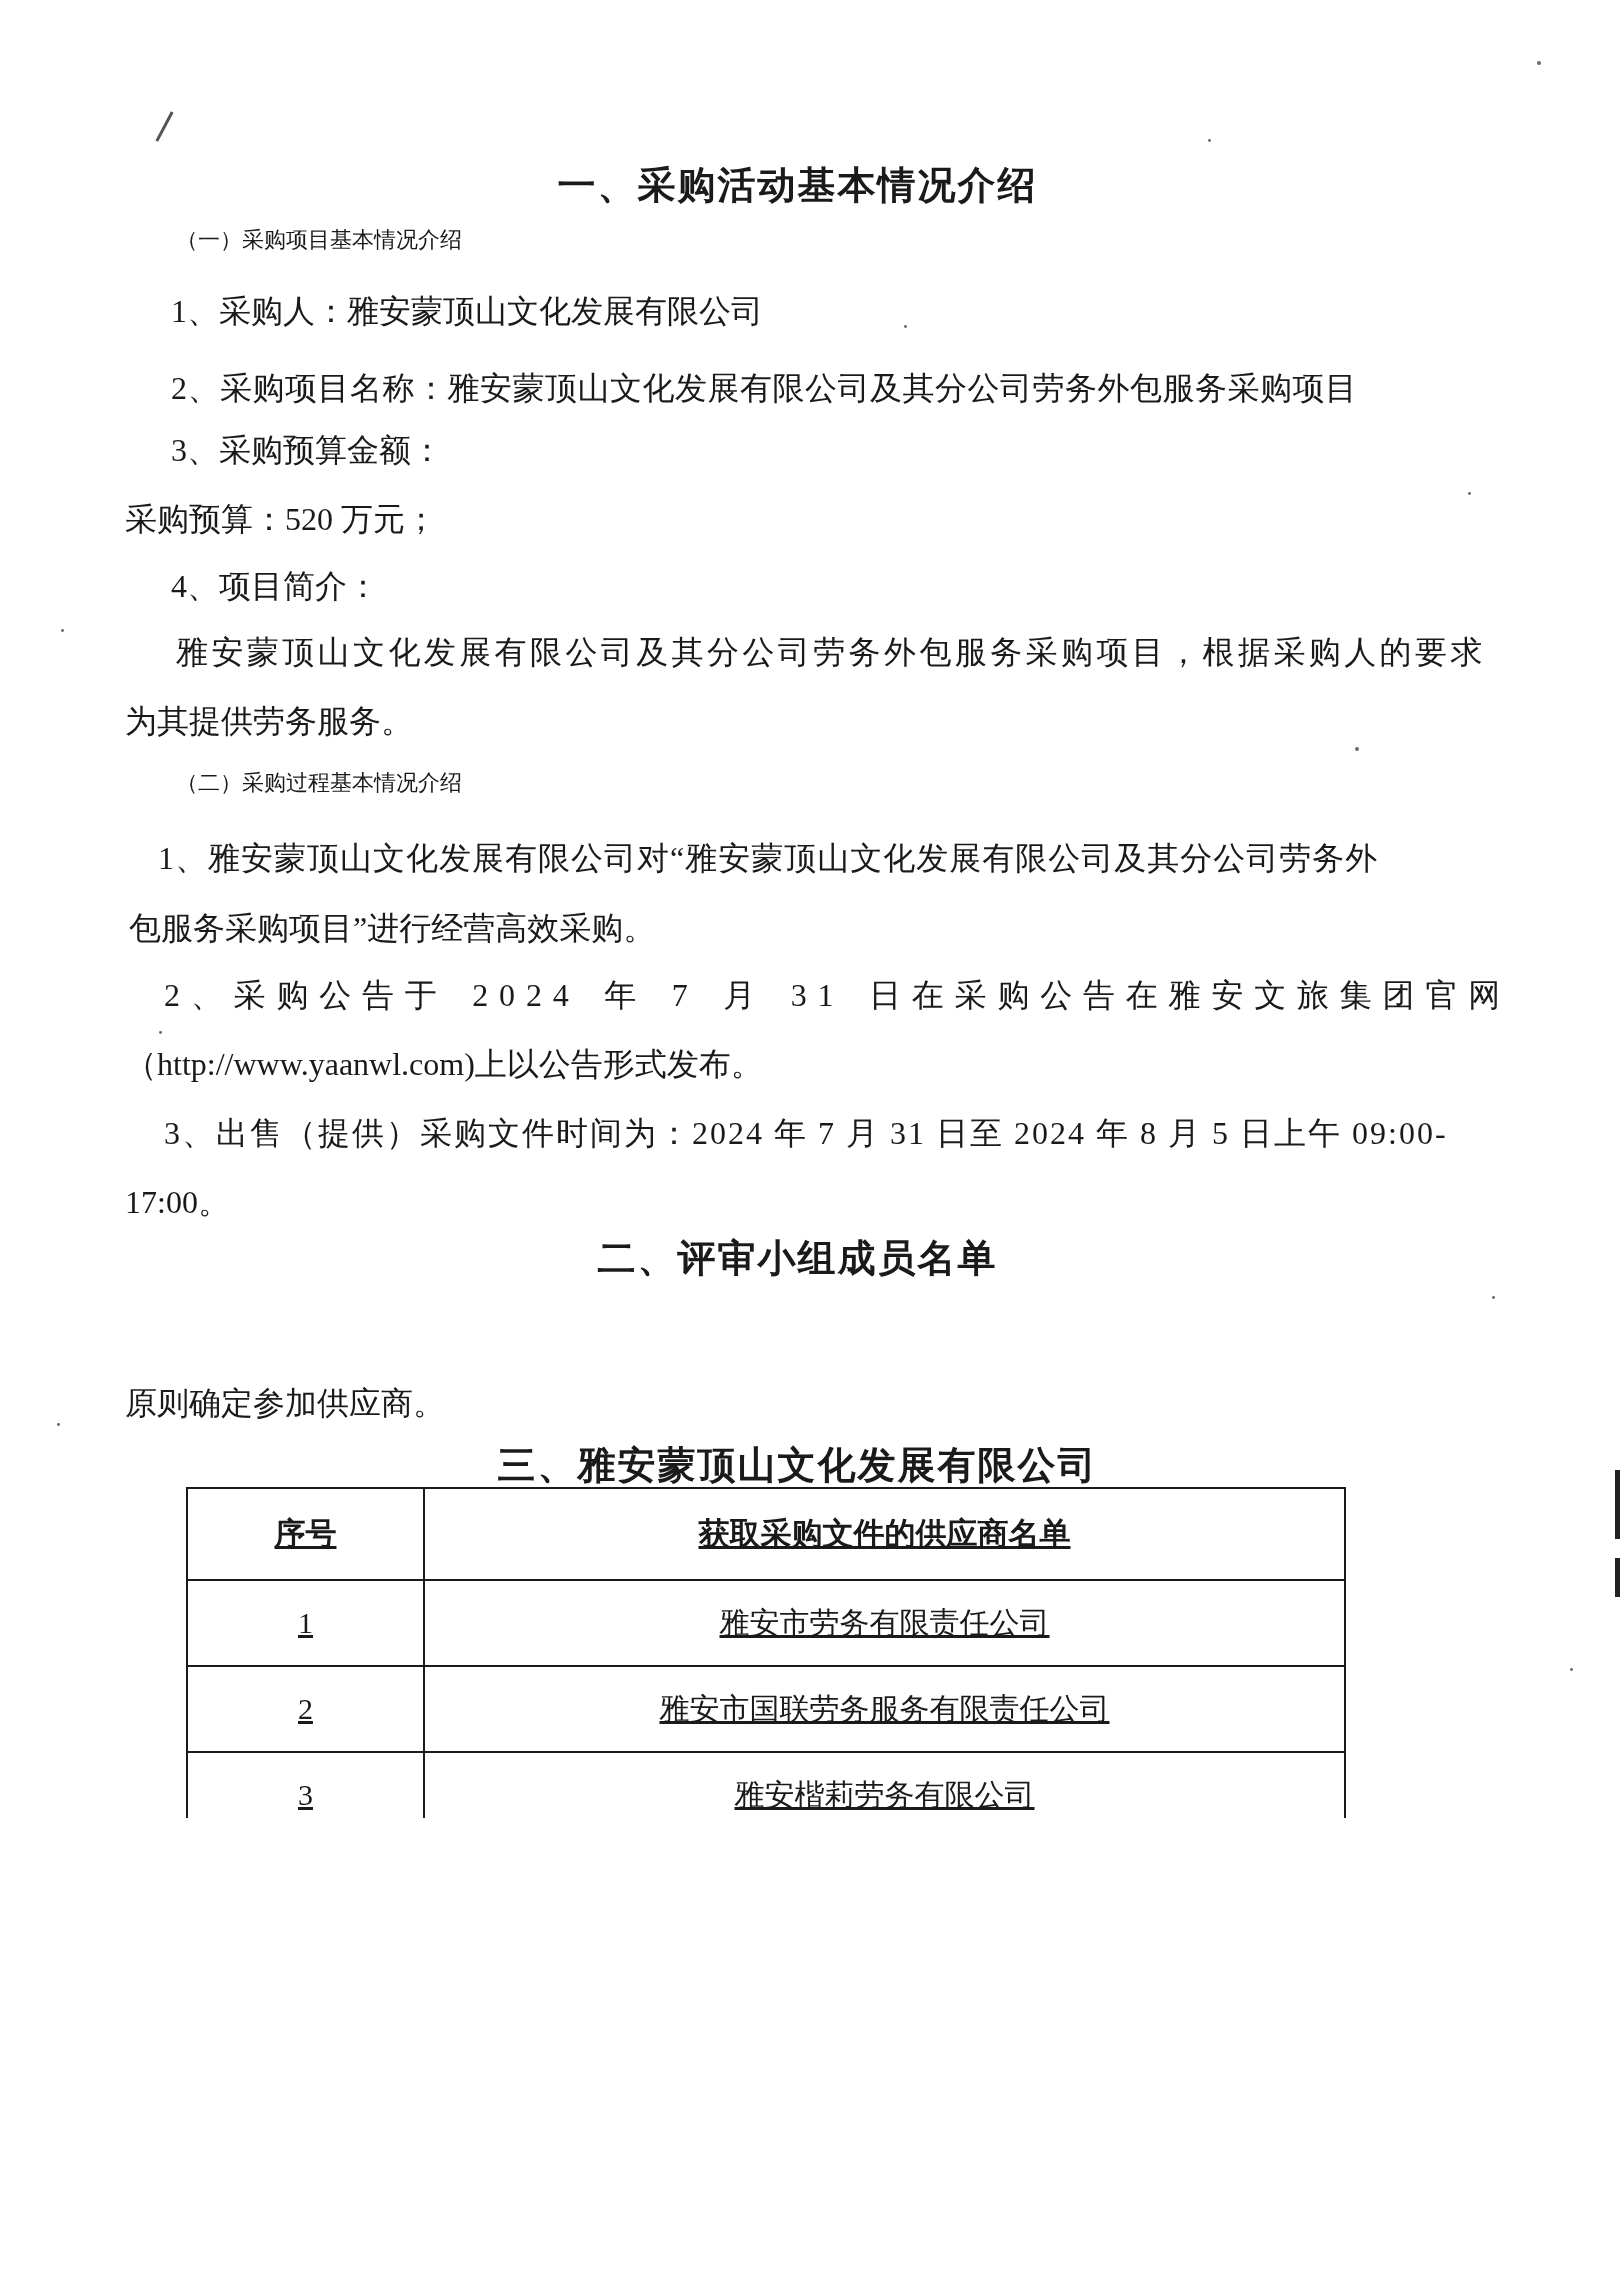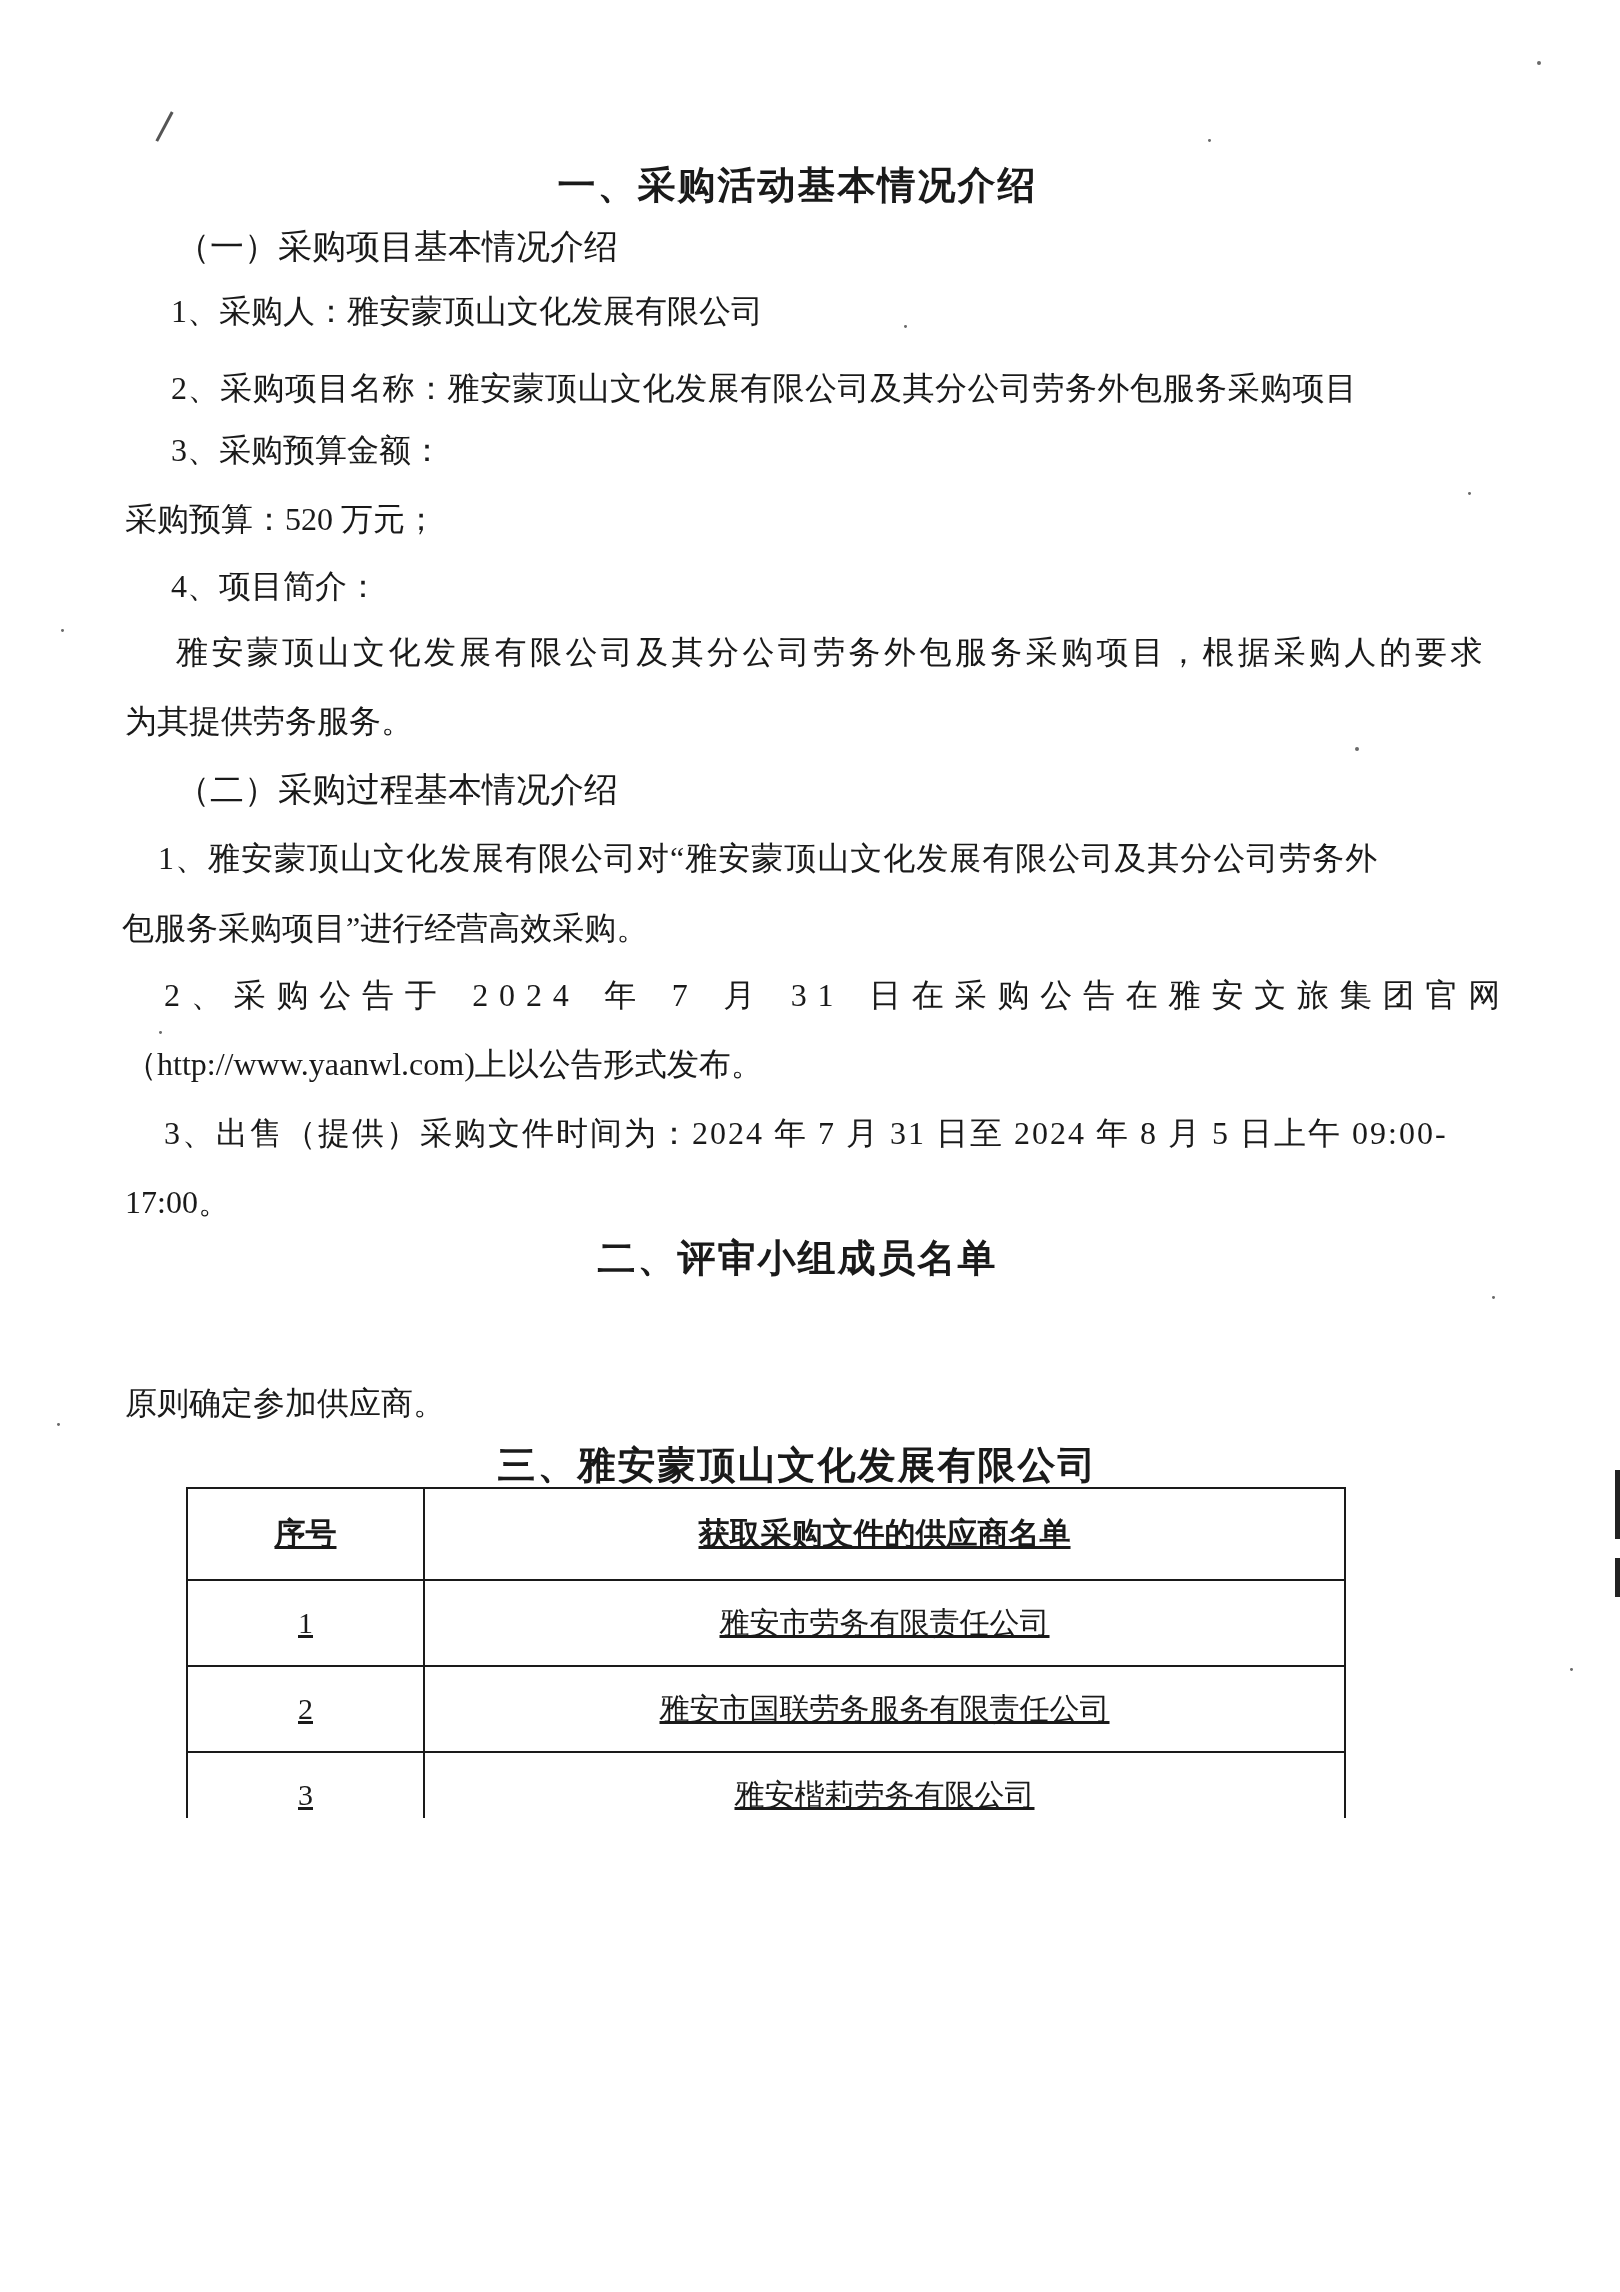--- a/index.html
+++ b/index.html
@@ -6,36 +6,36 @@
   .page {
     position:relative;
     width:1620px; height:1818px;
     background:#ffffff;
     overflow:hidden;
     font-family:"Liberation Serif","DejaVu Serif",serif;
     color:#1a1a1a;
   }
   .line { position:absolute; font-size:32px; line-height:1.2; white-space:nowrap; color:#1a1a1a; }
   .h1   { font-weight:700; font-size:38px; letter-spacing:2px; }
-  .hsub { font-size:34px; }
+  .hsub { font-size:22px; }
   .center { left:125px; width:1345px; text-align:center; }
 
   
   .t-main1   { top:163px; }
   .p1-head   { top:227px;  left:176px; }
   .p1-i1     { top:292px;  left:171px; }
   .p1-i2     { top:369px;  left:171px; letter-spacing:0.5px; }
   .p1-i3     { top:431px;  left:171px; }
   .p1-budget { top:500px;  left:125px; }
   .p1-i4     { top:567px;  left:171px; }
   .p1-intro1 { top:633px;  left:176px; letter-spacing:3.4px; }
   .p1-intro2 { top:702px;  left:125px; }
   .p2-head   { top:770px;  left:176px; }
   .p2-i1a    { top:839px;  left:158px; letter-spacing:1px; }
-  .p2-i1b    { top:909px;  left:122px; }
+  .p2-i1b    { top:909px;  left:129px; }
   .p2-i2a    { top:976px;  left:164px; letter-spacing:10.8px; word-spacing:5.9px; }
   .p2-i2b    { top:1045px; left:125px; }
   .p2-i3a    { top:1114px; left:164px; letter-spacing:2px; }
   .p2-i3b    { top:1183px; left:125px; }
   .t-main2   { top:1236px; }
   .s2-b1     { top:1315px; left:164px; letter-spacing:2px; }
   .s2-b2     { top:1384px; left:125px; }
   .t-main3   { top:1443px; }
   .t-main4   { top:2017px; font-size:36px; }
   .pageno    { top:2133px; font-size:29px; }

